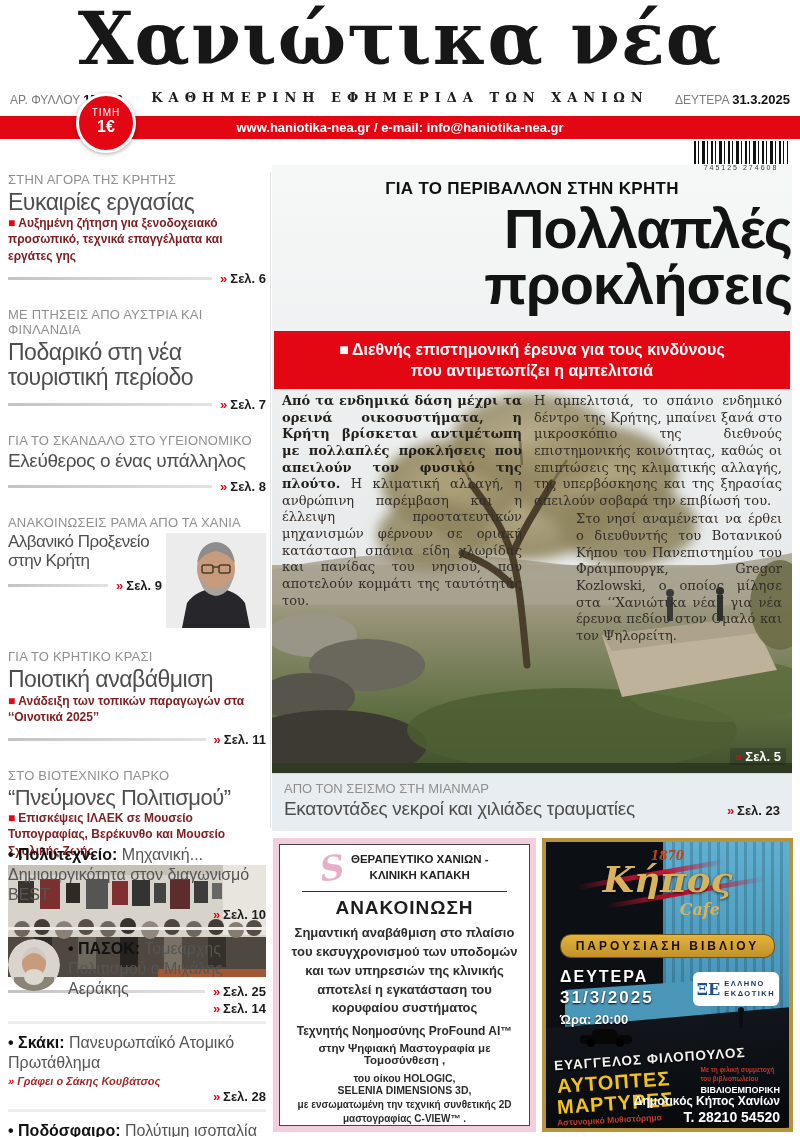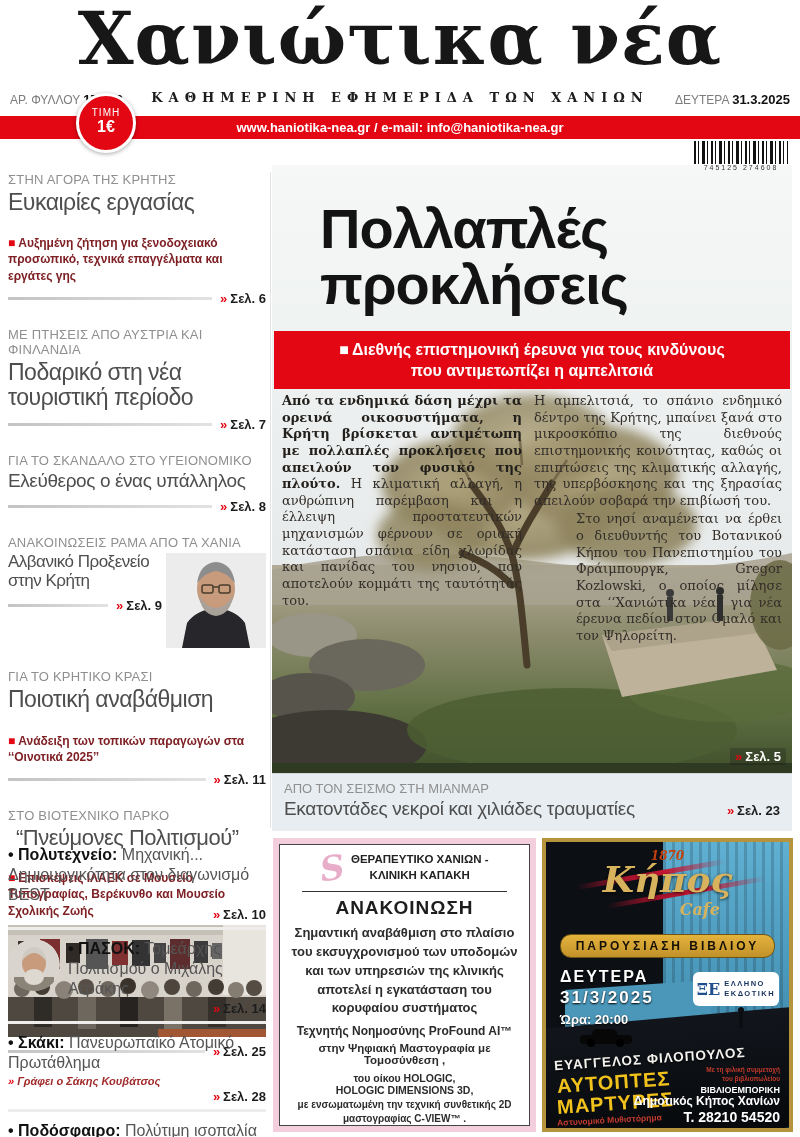--- a/index.html
+++ b/index.html
@@ -30,22 +30,22 @@
   .barcode .digits{font-size:7px;text-align:center;letter-spacing:2px;color:#333;}
 
   
   .vrule{position:absolute;left:270px;top:172px;width:1px;height:656px;background:#e3e3e3;}
   .leftcol{position:absolute;left:8px;top:172px;width:258px;}
   .story{margin-bottom:21px;}
   .kicker{font-size:13px;color:#8f8f8f;margin-bottom:3px;letter-spacing:.2px;}
   .hl{font-size:23px;color:#4e4e4e;line-height:1.1;letter-spacing:-.5px;}
   .hl-s3{font-size:19px;white-space:nowrap;letter-spacing:-.4px;}
   .hl-s4{font-size:17px;}
-  .hl-s6{font-size:22px;margin-left:8px;}
-  .sub{font-size:12px;font-weight:700;color:#7e2024;margin-top:20px;line-height:1.35;}
+  .hl-s6{font-size:22px;}
+  .sub{font-size:12px;font-weight:700;color:#7e2024;margin-top:0;line-height:1.35;}
   .sq{color:#e30613;margin-right:3px;}
   .pageline{display:flex;align-items:center;margin-top:7px;}
   .pageline .rule{flex:1;height:3px;background:linear-gradient(90deg,#c3c3c3,#e2e2e2);margin-right:8px;}
   .pref{font-size:13px;font-weight:700;color:#1c1c1c;white-space:nowrap;}
   .chev{color:#e30613;margin-right:3px;font-weight:700;}
   .s4row{display:flex;}
   .s4left{flex:1;min-width:0;}
   .portrait{width:100px;height:95px;margin-left:4px;flex:0 0 auto;}
   .museum{width:258px;height:112px;margin-top:6px;display:block;}
 
@@ -57,21 +57,21 @@
   .brief .pref{display:block;text-align:right;margin-top:2px;}
   .byline{font-size:11px;font-weight:700;font-style:italic;color:#a12a2a;margin-top:2px;}
   .pasok{display:flex;align-items:flex-start;gap:8px;}
   .avatar{width:52px;height:52px;border-radius:50%;overflow:hidden;flex:0 0 auto;}
 
   
   .main{position:absolute;left:272px;top:165px;width:520px;height:608px;}
   .photo-svg{position:absolute;left:0;top:0;}
   .m-kicker{position:absolute;top:14px;left:0;right:0;text-align:center;font-weight:700;
     font-size:17px;color:#101010;letter-spacing:.3px;}
-  .m-hl{position:absolute;top:36px;left:0;right:0;text-align:left;font-weight:700;
+  .m-hl{position:absolute;top:36px;left:0;right:0;text-align:right;font-weight:700;
     font-size:56px;line-height:1.0;color:#131313;letter-spacing:-1px;padding-left:48px;}
   .m-deck{position:absolute;top:166px;left:2px;right:2px;background:#e30613;color:#fff;
     text-align:center;font-weight:700;font-size:16px;line-height:1.32;padding:8px 6px;}
   .m-body{font-family:"DejaVu Serif",serif;font-size:13px;line-height:1.28;color:#332e29;text-align:justify;}
   .m-body-left{position:absolute;top:228px;left:10px;width:240px;}
   .m-body-right{position:absolute;top:228px;left:262px;width:248px;}
   .lead{font-weight:700;color:#23201c;}
   .m-body-right .p2{margin-left:42px;width:206px;margin-top:2px;}
   .m-pageref{position:absolute;right:6px;bottom:8px;color:#fff;font-weight:700;font-size:13px;
     background:rgba(20,20,20,.25);padding:1px 5px;border-radius:2px;}
@@ -143,21 +143,21 @@
   .person{position:absolute;right:46px;top:170px;width:4px;height:16px;background:#0b0d10;z-index:3;}
   .person:before{content:"";position:absolute;top:-5px;left:-1px;width:6px;height:6px;border-radius:50%;background:#0b0d10;}
   .author{position:absolute;left:8px;top:208px;width:235px;color:#f4f2ee;font-weight:700;font-size:13.5px;
     letter-spacing:1px;transform:rotate(-4deg);z-index:4;text-shadow:0 1px 2px #000;}
   .btitle1{position:absolute;left:11px;top:229px;color:#f2c21c;font-weight:700;font-size:20px;
     letter-spacing:1px;transform:rotate(-4deg);z-index:4;}
   .btitle2{position:absolute;left:11px;top:250px;color:#f2c21c;font-weight:700;font-size:20px;
     letter-spacing:1px;transform:rotate(-4deg);z-index:4;}
   .genre{position:absolute;left:11px;top:273px;color:#c43b2e;font-weight:700;font-size:8.5px;
     transform:rotate(-3deg);z-index:4;}
-  .part{position:absolute;right:9px;top:224px;text-align:right;z-index:4;}
+  .part{position:absolute;right:9px;top:224px;z-index:4;}
   .p-small{font-size:6.5px;color:#c0392b;font-weight:700;line-height:1.35;}
   .p-store{font-size:9px;color:#fff;font-weight:700;margin-top:1px;}
   .venue{position:absolute;right:9px;top:252px;color:#fff;font-weight:700;font-size:12px;z-index:4;text-align:right;}
   .phone{position:absolute;right:9px;top:267px;color:#fff;font-weight:700;font-size:14px;z-index:4;}
 </style>
 </head>
 <body>
 
 <div id="page">
 
@@ -394,20 +394,21 @@
       <path d="M255,500 C250,450 248,420 240,390 M240,390 C230,360 215,340 200,320 M240,390 C255,355 268,340 280,318 M240,420 C220,400 205,395 190,388" fill="none" stroke="#4a3e2b" stroke-width="7" stroke-linecap="round"></path>
       <path d="M200,320 L188,295 M280,318 L295,295 M250,300 L248,275" fill="none" stroke="#6b5f43" stroke-width="2.5" opacity=".8"></path>
       <rect x="395" y="432" width="6" height="24" fill="#3a3a3a"></rect>
         <circle cx="398" cy="428" r="4" fill="#3a3a3a"></circle>
       <rect x="445" y="430" width="6" height="26" fill="#2e2e2e"></rect>
         <circle cx="448" cy="426" r="4" fill="#2e2e2e"></circle>
       <ellipse cx="508" cy="440" rx="30" ry="45" fill="#6b6b45" opacity=".85"></ellipse>
       <rect x="0" y="598" width="520" height="10" fill="#2e3a21"></rect>
     </svg>
 
+    <div class="m-kicker">ΓΙΑ ΤΟ ΠΕΡΙΒΑΛΛΟΝ ΣΤΗΝ ΚΡΗΤΗ</div>
     <div class="m-hl">
       <div>Πολλαπλές</div>
       <div>προκλήσεις</div>
     </div>
     <div class="m-deck">
       <div><span class="sq" style="color:#fff">■</span><span>Διεθνής επιστημονική έρευνα για τους κινδύνους</span></div>
       <div>που αντιμετωπίζει η αμπελιτσιά</div>
     </div>
 
     <div class="m-body m-body-left">
@@ -440,21 +441,21 @@
           <div>ΘΕΡΑΠΕΥΤΙΚΟ ΧΑΝΙΩΝ -</div>
           <div>ΚΛΙΝΙΚΗ ΚΑΠΑΚΗ</div>
         </div>
       </div>
       <div class="c-hr"></div>
       <div class="c-title">ΑΝΑΚΟΙΝΩΣΗ</div>
       <div class="c-p">Σημαντική αναβάθμιση στο πλαίσιο του εκσυγχρονισμού των υποδομών και των υπηρεσιών της κλινικής αποτελεί η εγκατάσταση του κορυφαίου συστήματος</div>
       <div class="c-p2">Τεχνητής Νοημοσύνης ProFound AI™</div>
       <div class="c-p3">στην Ψηφιακή Μαστογραφία με Τομοσύνθεση ,</div>
       <div class="c-p4">του οίκου HOLOGIC,</div>
-      <div class="c-p5">HOLOGIC DIMENSIONS 3D,</div>
+      <div class="c-p5">SELENIA DIMENSIONS 3D,</div>
       <div class="c-p6">με ενσωματωμένη την τεχνική συνθετικής 2D μαστογραφίας C-VIEW™ .</div>
       <div class="c-sign">
         <div>Υπεύθυνη Ιατρός ακτινολόγος</div>
         <div>Ελένη Φελεσάκη</div>
       </div>
     </div>
   </div>
 
   <div class="bookad">
     <div class="bluebg"></div>

